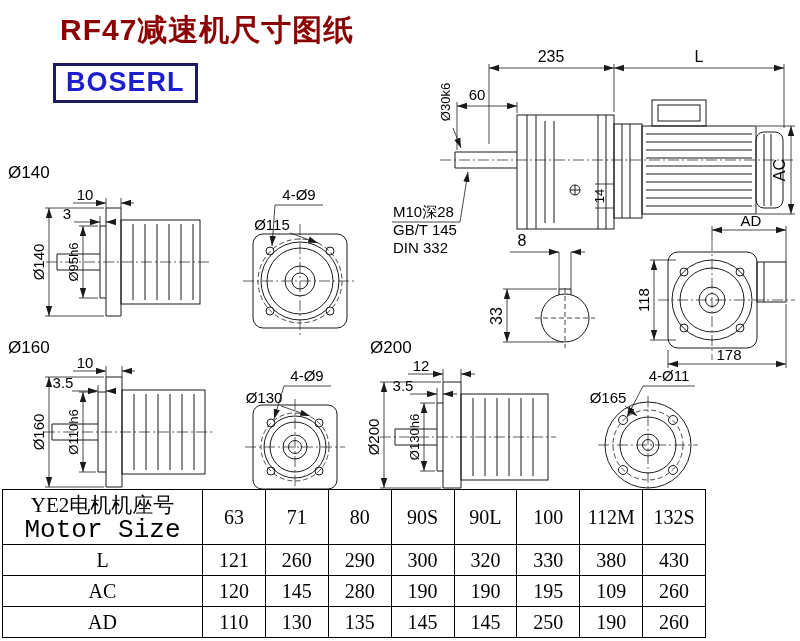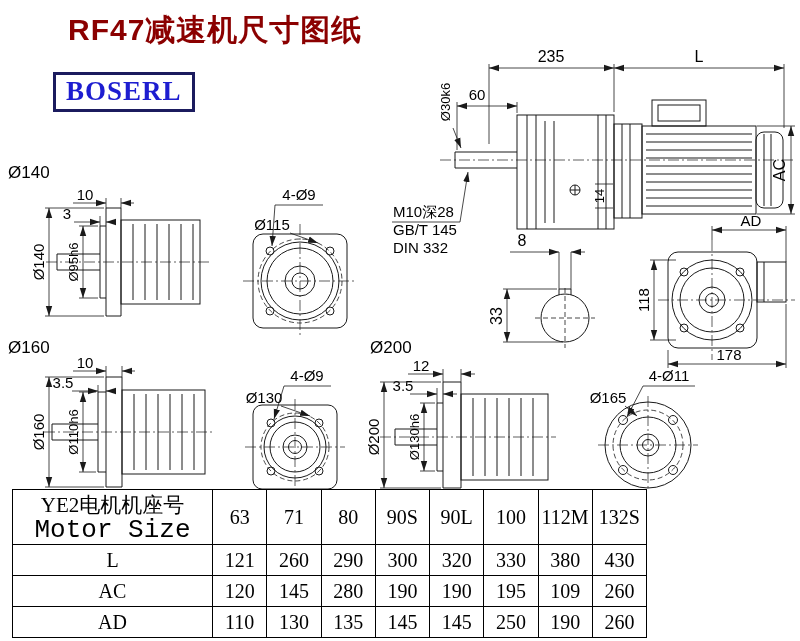--- a/index.html
+++ b/index.html
@@ -1,31 +1,31 @@
 <!DOCTYPE html>
 <html><head>
 <meta charset="utf-8">
 <style>
   * { box-sizing: border-box; }
   body { margin:0; background:#ffffff; }
   .page { position:relative; width:800px; height:641px; background:#fff; overflow:hidden;
           font-family:"Liberation Sans", sans-serif; }
-  .title { position:absolute; left:68px; top:10px; font-size:30px; font-weight:bold;
+  .title { position:absolute; left:60px; top:10px; font-size:30px; font-weight:bold;
            color:#8b0000; letter-spacing:1px; white-space:nowrap;text-align:center; }
   .logo-box { position:absolute; left:53px; top:63px; border:3px solid #1b1b5e;
-              padding:1px 10px 2px; font-family:Liberation Serif, serif;
-              font-size:27px; font-weight:bold; color:#1d1dd0; letter-spacing:1px; background:#fff;margin-top:9px; }
+              padding:1px 10px 2px; font-family:Liberation Sans, sans-serif;
+              font-size:27px; font-weight:bold; color:#1d1dd0; letter-spacing:1px; background:#fff; }
   svg.drawing { position:absolute; left:0; top:0; }
   svg text { fill:#000; font-family:"Liberation Sans", sans-serif; }
   .d13{font-size:13px}.d15{font-size:15px}.d16{font-size:16px}.d17{font-size:17px}
   .ln  { stroke:#1a1a1a; stroke-width:1;  fill:none; }
   .dim { stroke:#1a1a1a; stroke-width:.8; fill:none; }
   .ctr { stroke:#1a1a1a; stroke-width:.7; fill:none; stroke-dasharray:11 3 2 3; }
   .dsh { stroke:#1a1a1a; stroke-width:.8; fill:none; stroke-dasharray:5 3; }
-  .size-table { position:absolute; left:12px; top:489px; width:635px; border-collapse:collapse;
+  .size-table { position:absolute; left:2px; top:489px; width:704px; border-collapse:collapse;
                 table-layout:fixed; text-align:center; color:#000;
                 font-family:"Liberation Serif", serif; font-size:20px; }
   .size-table th, .size-table td { border:1px solid #000; font-weight:normal; padding:0; }
   .size-table tr.hdr { height:55px; }
   .size-table tr.row { height:31px; }
   .size-table col.c0 { width:200px; }
   .cn-line { font-size:21px; line-height:26px; }
   .en-line { font-family:"Liberation Mono", monospace; font-size:26px; line-height:24px; }
 </style>
 </head>

